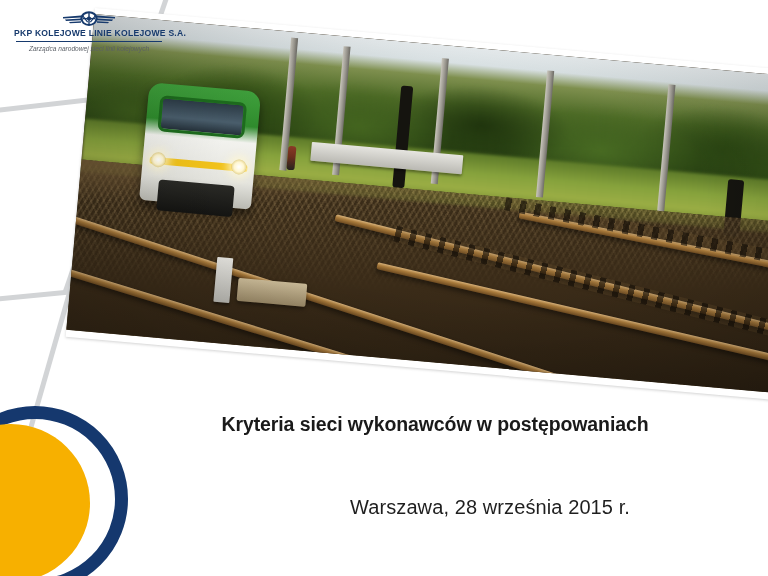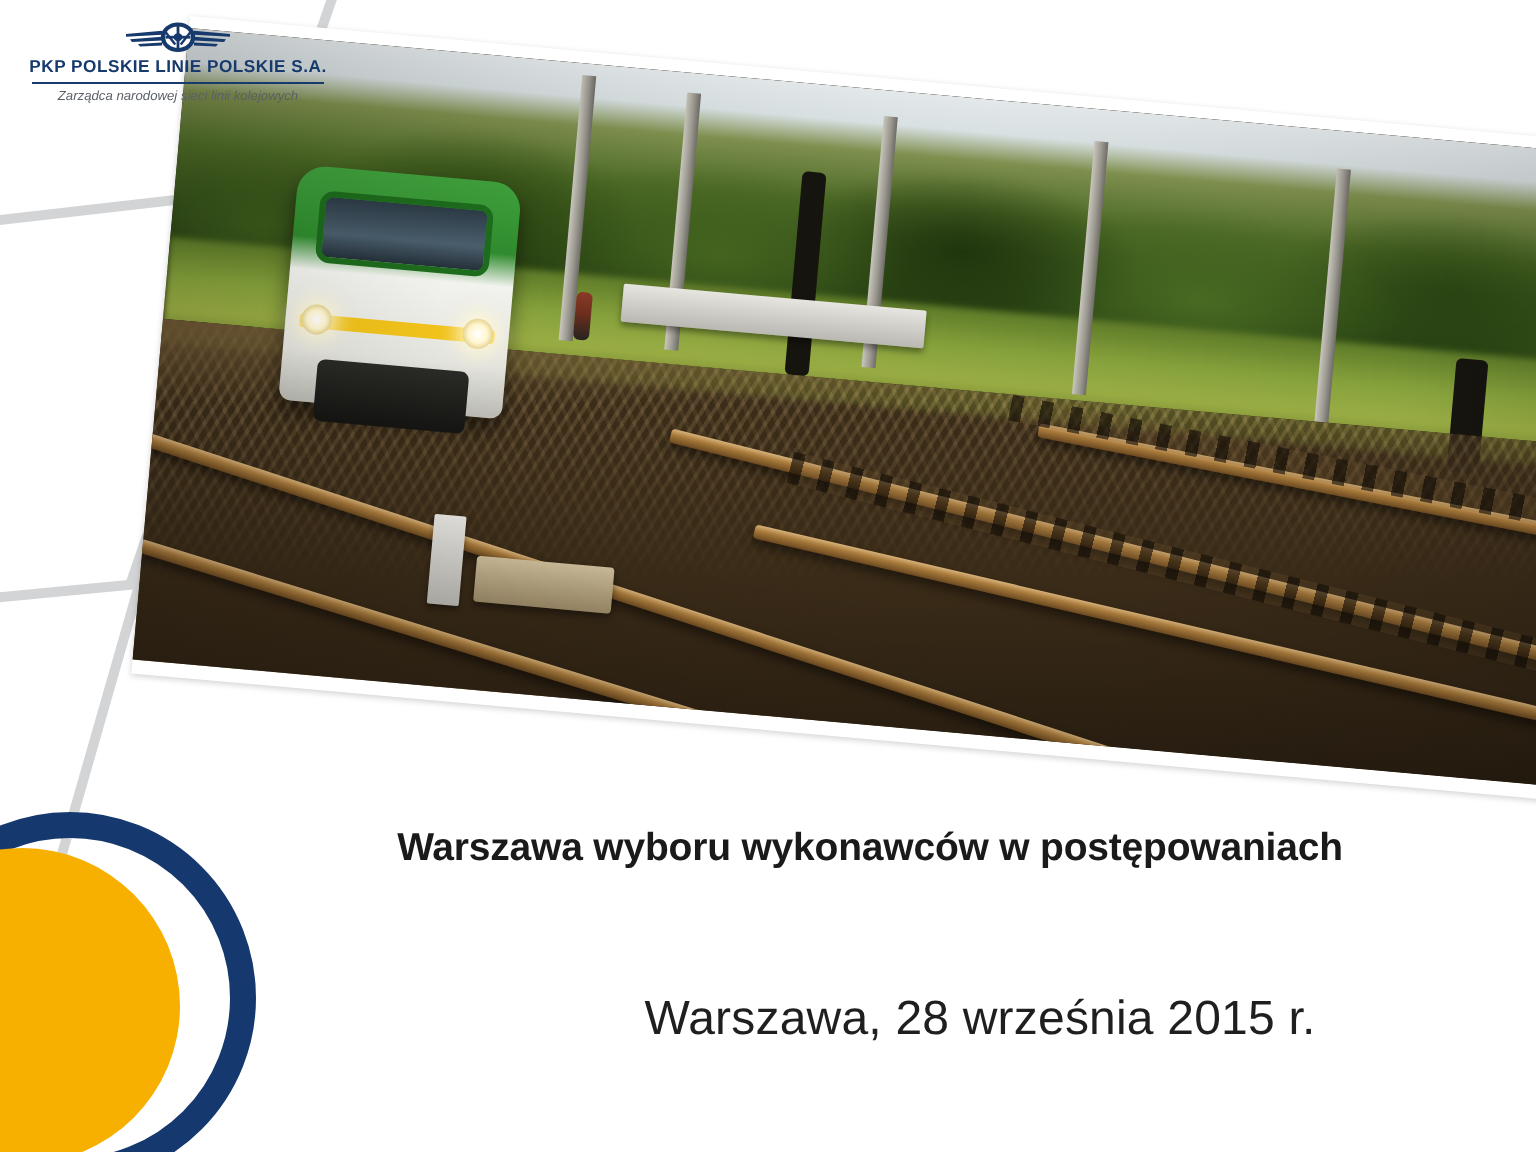--- a/index.html
+++ b/index.html
@@ -97,21 +97,21 @@
   .logo-name{font-size:8.6px;font-weight:bold;color:#173a6d;letter-spacing:.25px;
     text-align:center;white-space:nowrap;font-family:"Liberation Sans",sans-serif;}
   .logo-rule{height:1px;background:#173a6d;margin:3px 2px 3px 2px;}
   .logo-tag{font-size:6.6px;font-style:italic;color:#5a5f66;text-align:center;
     white-space:nowrap;font-family:"Liberation Sans",sans-serif;}
 
   
   .title{position:absolute;left:150px;top:412px;width:570px;text-align:center;
     font-size:19.5px;font-weight:bold;color:#1a1a1a;line-height:1.33;letter-spacing:-.1px;}
   .subtitle{position:absolute;left:230px;top:496px;width:520px;text-align:center;
-    font-size:24px;color:#1f1f1f;letter-spacing:.1px;}
+    font-size:20px;color:#1f1f1f;letter-spacing:.1px;}
 </style>
 </head>
 <body>
 
 <div id="slide">
 
   <div class="lattice">
     <div class="rail" style="left:170px;top:-20px;width:5px;height:330px;transform:rotate(19deg);"></div>
     <div class="rail" style="left:-40px;top:112px;width:300px;height:5px;transform:rotate(-6.5deg);"></div>
     <div class="rail" style="left:-40px;top:300px;width:330px;height:5px;transform:rotate(-5.5deg);"></div>
@@ -179,23 +179,23 @@
         <ellipse cx="28" cy="8.6" rx="6.4" ry="5.4"></ellipse>
       </g>
       <g fill="#173a6d">
         <ellipse cx="28" cy="8.6" rx="2.2" ry="2"></ellipse>
         <rect x="27.3" y="2.6" width="1.4" height="12"></rect>
         <rect x="21.8" y="7.9" width="12.4" height="1.4"></rect>
         <rect x="23.2" y="4" width="1.2" height="9.2" transform="rotate(-38 23.8 8.6)"></rect>
         <rect x="31.6" y="4" width="1.2" height="9.2" transform="rotate(38 32.2 8.6)"></rect>
       </g>
     </svg>
-    <div class="logo-name">PKP POLSKIE LINIE POLSKIE S.A.</div>
+    <div class="logo-name">PKP KOLEJOWE LINIE KOLEJOWE S.A.</div>
     <div class="logo-rule"></div>
     <div class="logo-tag">Zarządca narodowej sieci linii kolejowych</div>
   </div>
 
   <div class="title">
-    <div>Warszawa wyboru wykonawców w postępowaniach</div>
+    <div>Kryteria sieci wykonawców w postępowaniach</div>
   </div>
   <div class="subtitle">Warszawa, 28 września 2015 r.</div>
 
 </div>
 
 </body></html>

